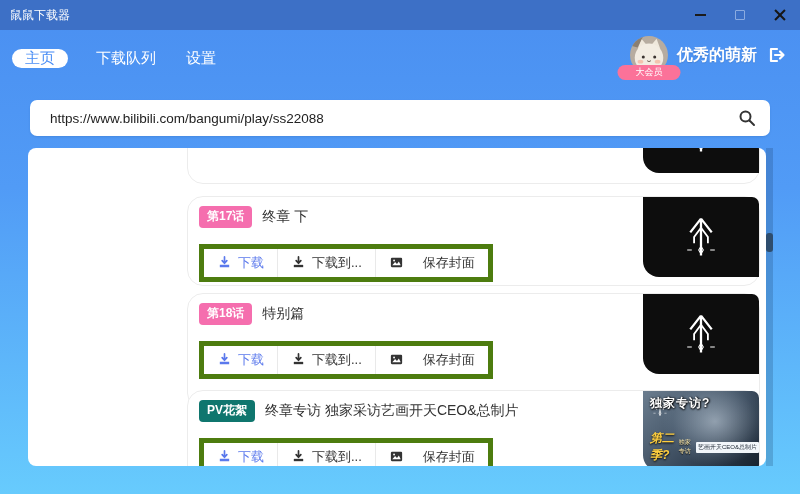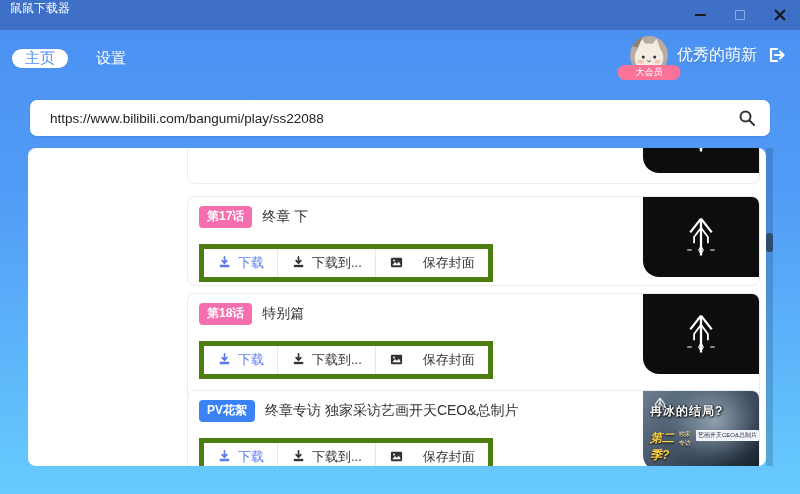--- a/index.html
+++ b/index.html
@@ -7,21 +7,21 @@
   body { font-family:"Liberation Sans","DejaVu Sans",sans-serif; }
 
   .window{
     position:relative; width:800px; height:494px; overflow:hidden;
     background:linear-gradient(180deg,#4a8ff1 0%,#519bf6 38%,#67cbfd 100%);
   }
 
   
   .titlebar{
     position:absolute; left:0; top:0; width:800px; height:30px;
-    background:#3d70c6; display:flex; 
+    background:#3d70c6; display:flex; align-items:center;
   }
   .titlebar-title{ color:#ffffff; font-size:12px; padding-left:10px; }
   .win-controls{ position:absolute; right:0; top:0; height:30px; display:flex; }
   .win-btn{ width:40px; height:30px; display:flex; align-items:center; justify-content:center; cursor:pointer; }
   .glyph-min{ width:11px; height:2px; background:#1b1b1b; }
   .glyph-max{ width:10px; height:10px; border:1px solid rgba(235,243,255,.45); border-radius:1px; }
   .glyph-close{ position:relative; width:12px; height:12px; }
   .glyph-close::before,.glyph-close::after{
     content:""; position:absolute; left:-1px; top:5px; width:14px; height:2px; background:#161616;
   }
@@ -35,47 +35,47 @@
 
   
   .user{ position:absolute; right:14px; top:36px; display:flex; align-items:center; gap:9px; }
   .avatar-wrap{ position:relative; width:38px; height:38px; }
   .avatar{ width:38px; height:38px; border-radius:50%; overflow:hidden; display:block; cursor:pointer; }
   .vip-badge{
     position:absolute; left:50%; bottom:-6px; transform:translateX(-50%);
     background:#fb7299; color:#fff; font-size:9px; line-height:1;
     padding:3px 18px; border-radius:8px; white-space:nowrap;
   }
-  .user-name{ color:#ffffff; font-size:16px; font-weight:normal; text-shadow:0 1px 1px rgba(0,0,0,.12); }
+  .user-name{ color:#ffffff; font-size:16px; font-weight:bold; text-shadow:0 1px 1px rgba(0,0,0,.12); }
   .logout{ width:20px; height:20px; cursor:pointer; display:flex; align-items:center; }
 
   
   .url-bar{
     position:absolute; left:30px; top:100px; width:740px; height:36px;
     background:#ffffff; border-radius:7px; display:flex; align-items:center;
     padding:0 12px; box-shadow:0 1px 2px rgba(20,60,120,.15);
   }
   .url-input{ flex:1; border:none; outline:none; font-size:13.5px; color:#222;
     font-family:"Liberation Sans","DejaVu Sans",sans-serif; background:transparent;padding-left:8px; }
   .search-btn{ width:22px; height:22px; display:flex; align-items:center; justify-content:center; cursor:pointer; }
 
   
   .panel{
     position:absolute; left:28px; top:148px; width:738px; height:318px;
     background:#ffffff; border-radius:8px; overflow:hidden;
   }
   .ep-card{
     position:absolute; left:159px; width:573px;
-    background:#fff; border:1px solid #ececec; border-radius:8px;
+    background:#fff; border:1px solid #ececec; border-radius:16px;
     padding:9px 11px;
   }
   .ep-head{ display:flex; align-items:center; gap:10px; }
   .ep-badge{ font-size:12px; font-weight:bold; color:#fff; padding:3px 8px; border-radius:4px; line-height:1.3; white-space:nowrap; }
   .badge-pink{ background:#f56eae; }
-  .badge-purple{ background:#3b82f6; }
+  .badge-purple{ background:#0f766e; }
   .ep-title{ font-size:14px; color:#333; white-space:nowrap; }
 
   .btn-row{ margin-top:16px; display:inline-flex; border:5px solid #4d7c0f; background:#fff; }
   .btn{
     display:flex; align-items:center; gap:6px; padding:5px 13px;
     background:#fff; border:none; border-right:1px solid #e9e9e9;
     font-size:13px; color:#333; cursor:pointer; white-space:nowrap;
     font-family:"Liberation Sans","DejaVu Sans",sans-serif;
   }
   .btn:last-child{ border-right:none;gap:19px; }
@@ -88,21 +88,21 @@
   }
   .thumb-promo{
     background:
       radial-gradient(ellipse 70px 60px at 62% 38%, rgba(215,228,240,.55), rgba(120,140,160,.15) 60%, transparent 75%),
       linear-gradient(135deg,#6b7d8f 0%,#3a4a5c 55%,#16202c 100%);
   }
   .promo-logo{ position:absolute; left:6px; top:5px; width:22px; opacity:.95; }
   .promo-text{ position:absolute; left:7px; bottom:7px; }
   .promo-line1{ font-size:12px; font-weight:800; letter-spacing:1px; color:#fff;
     text-shadow:0 1px 2px #000, 1px 0 2px #000; }
-  .promo-line2{ display:flex; align-items:flex-start; gap:3px; margin-top:10px; }
+  .promo-line2{ display:flex; align-items:center; gap:3px; margin-top:18px; }
   .promo-season{ font-size:12px; font-weight:800; color:#ffcf3f; font-style:italic;
     text-shadow:0 1px 2px #000; }
   .promo-tag{ font-size:6px; color:#ffe9a8; text-shadow:0 1px 1px #000; }
   .promo-caption{ font-size:6px; color:#1a2430; background:#f2f6fa; padding:1px 2px; border-radius:1px; white-space:nowrap; }
 
   
   .scroll-track{
     position:absolute; left:766px; top:148px; width:7px; height:318px;
     background:rgba(25,55,95,.22);
   }
@@ -145,20 +145,21 @@
           <span class="glyph-max"></span>
         </div>
       <div class="win-btn">
           <span class="glyph-close"></span>
         </div>
     </div>
   </div>
 
   <div class="nav">
     <div class="tab active">主页</div>
+    <div class="tab">下载队列</div>
     <div class="tab">设置</div>
   </div>
 
   <div class="user">
     <div class="avatar-wrap">
       <span class="avatar">
         <svg viewBox="0 0 40 40" width="38" height="38">
           <rect width="40" height="40" fill="#b7aca0"></rect>
           <polygon points="8,14 12,3 18,10" fill="#efe8dc"></polygon>
           <polygon points="32,14 28,3 22,10" fill="#efe8dc"></polygon>
@@ -291,21 +292,21 @@
               <use href="#ico-image"></use>
             </svg>
           <span>保存封面</span>
         </button>
       </div>
       <div class="thumb thumb-promo">
         <svg class="promo-logo" viewBox="0 0 60 60">
             <use href="#ico-lingcage-logo"></use>
           </svg>
         <div class="promo-text">
-          <div class="promo-line1">冉冰的结局?</div>
+          <div class="promo-line1">独家专访?</div>
           <div class="promo-line2">
             <span class="promo-season">第二季?</span>
             <span class="promo-tag">独家专访</span>
             <span class="promo-caption">艺画开天CEO&amp;总制片</span>
           </div>
         </div>
       </div>
     </div>
 
   </div>

